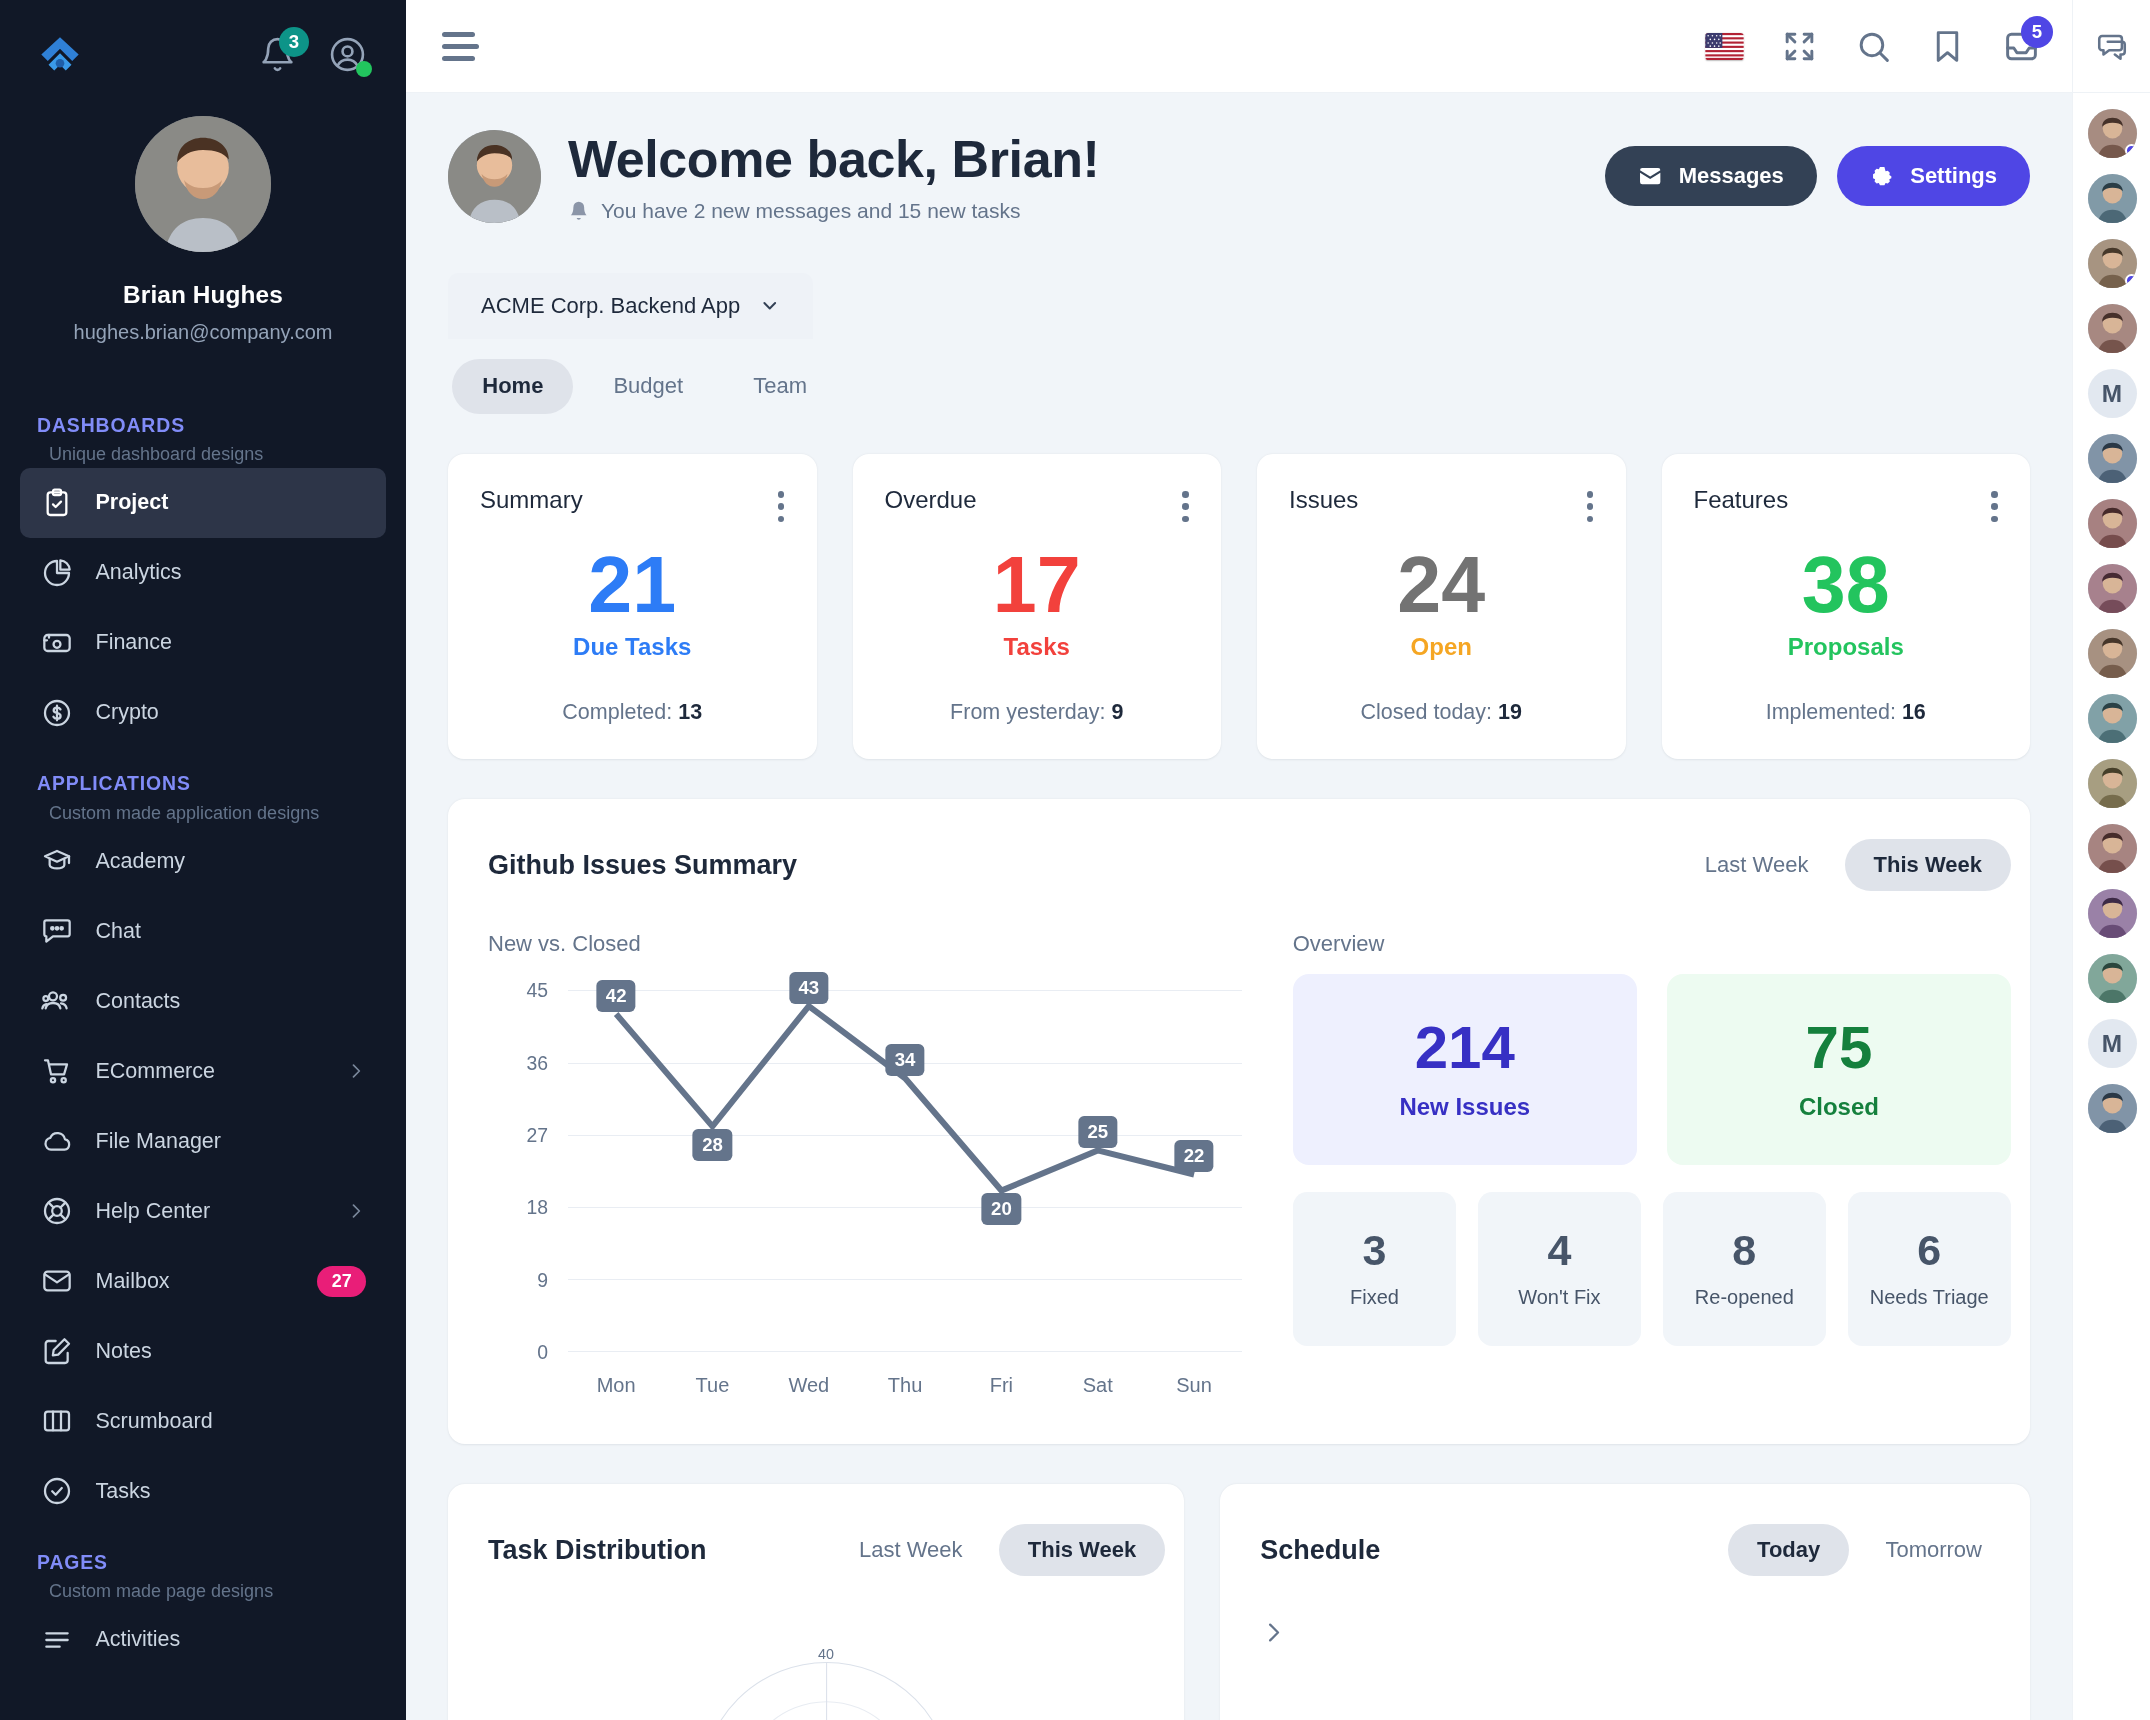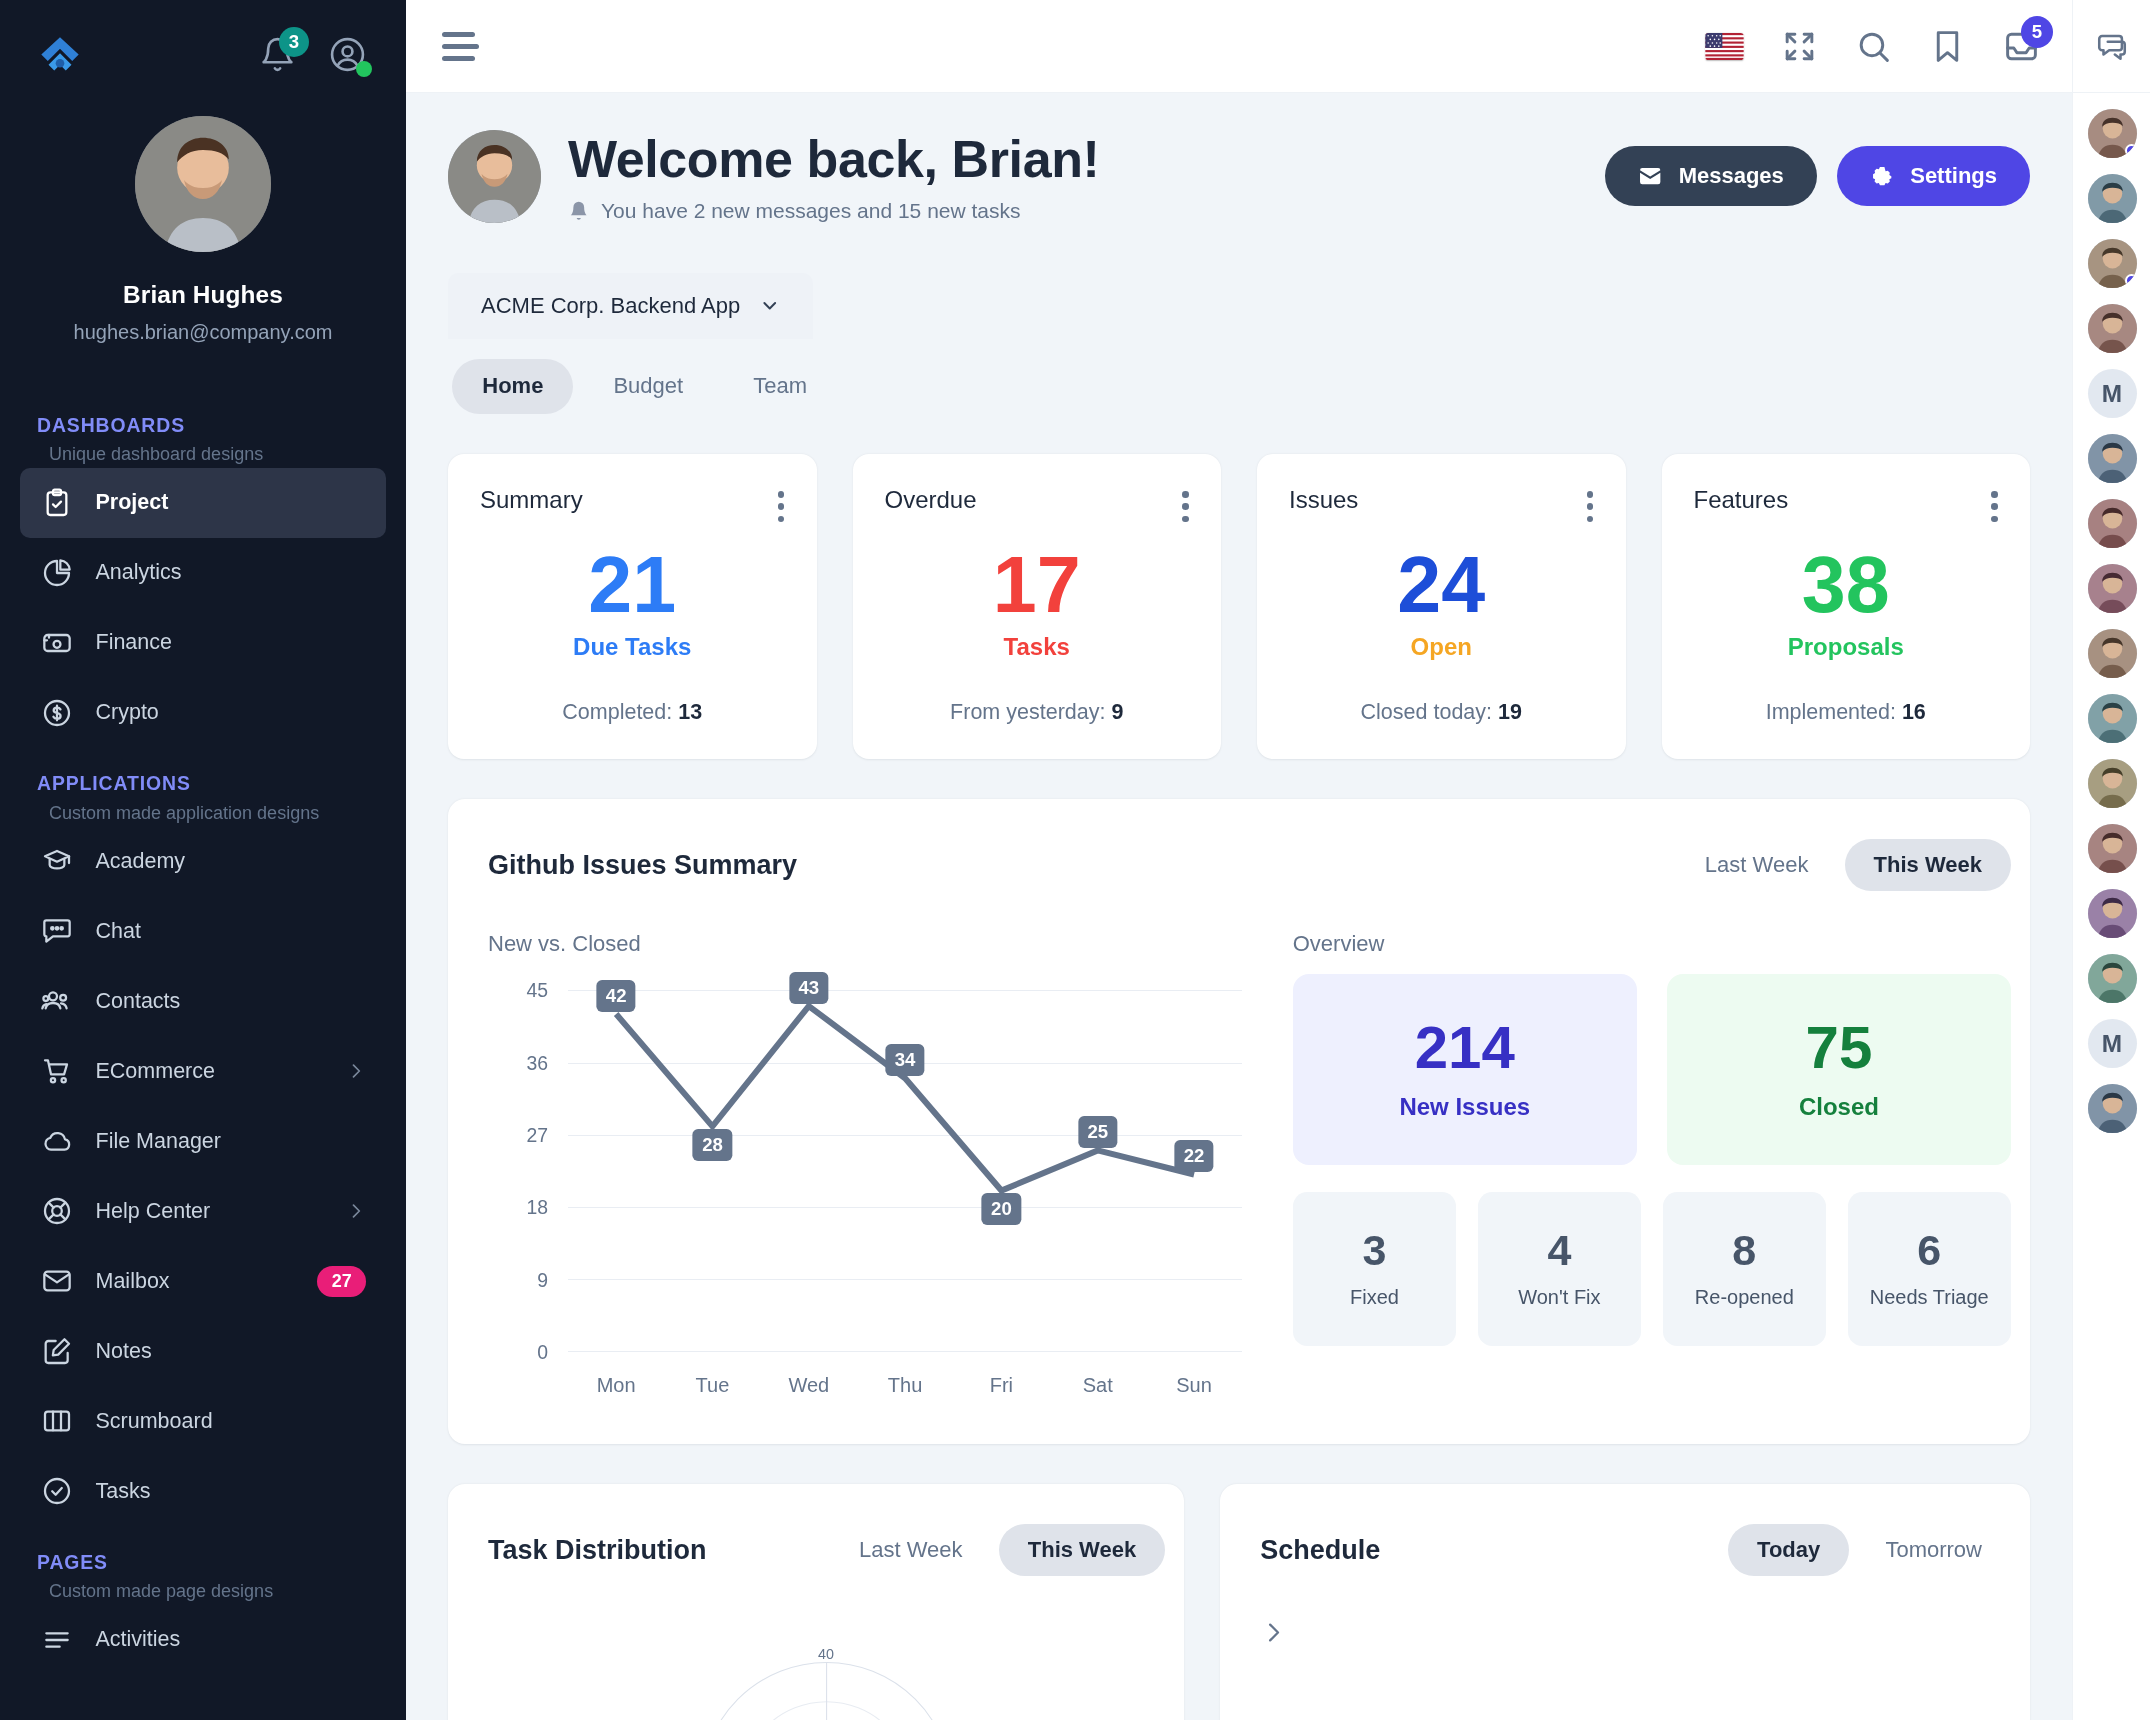--- a/index.html
+++ b/index.html
@@ -560,21 +560,21 @@
             </div>
             <div class="stat-card">
               <div class="stat-head">
          <div class="stat-title">Issues</div>
          <div class="dots">
                   <i></i>
                   <i></i>
                   <i></i>
                 </div>
        </div>
-       <div class="stat-num" style="color:#1d4ed8">24</div>
+       <div class="stat-num" style="color:#737373">24</div>
        <div class="stat-lbl" style="color:#f5a623">Open</div>
        <div class="stat-foot">
          <span>Closed today:</span>
          <b>19</b>
        </div>
             </div>
             <div class="stat-card">
               <div class="stat-head">
          <div class="stat-title">Features</div>
          <div class="dots">

